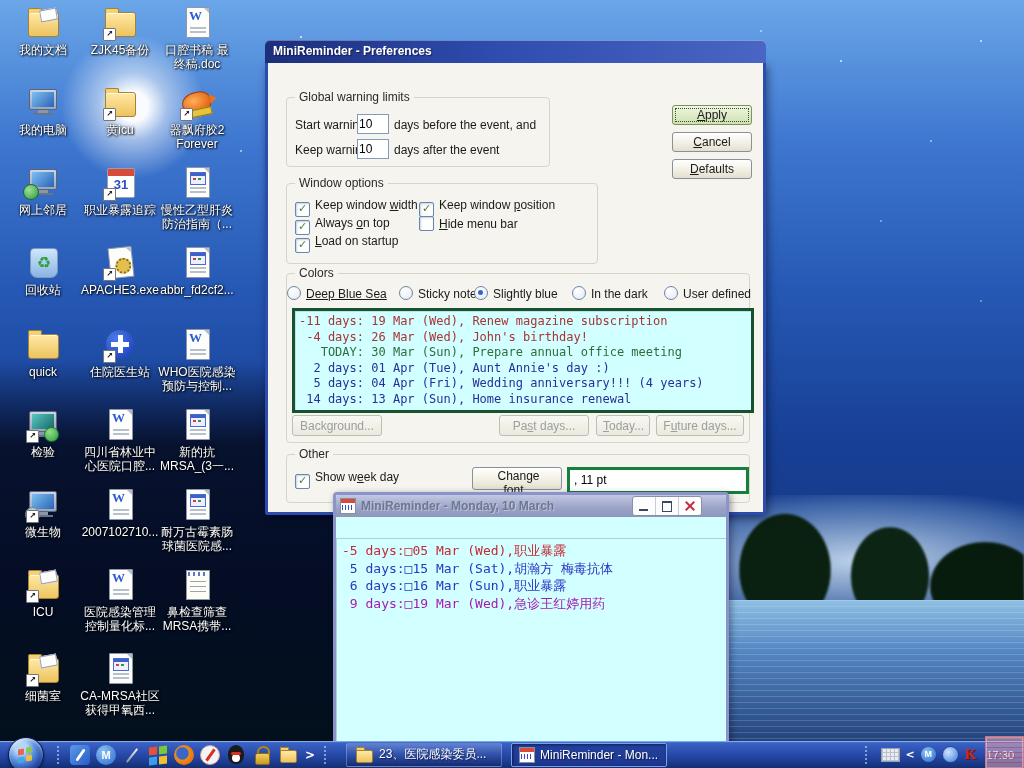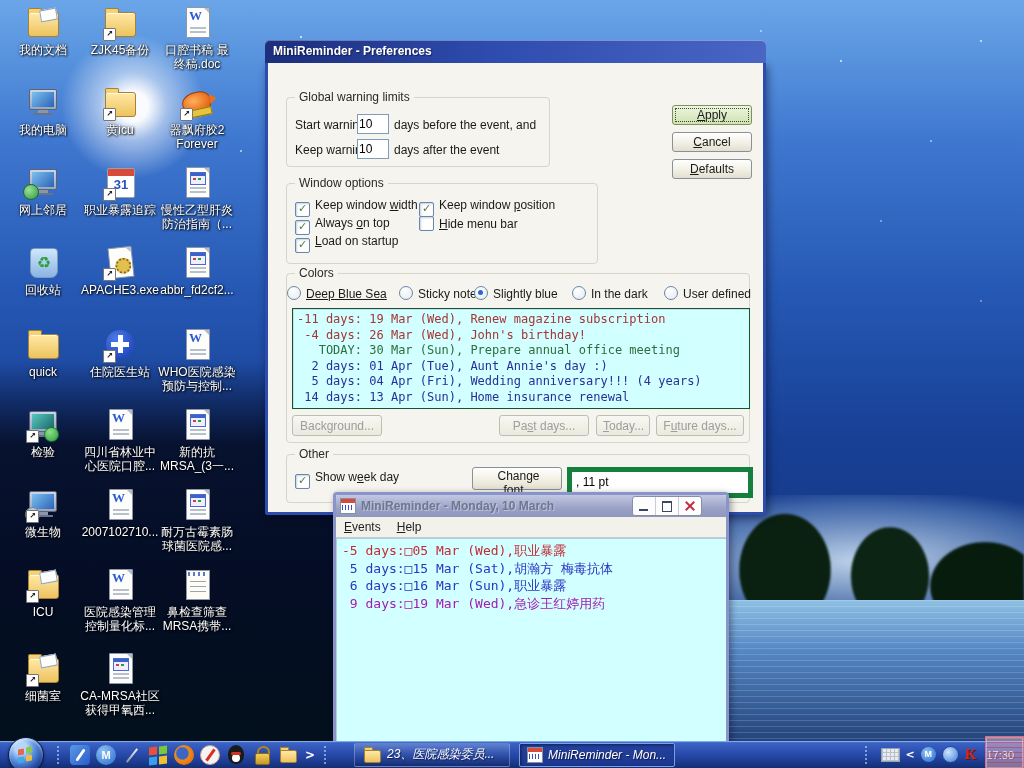--- a/index.html
+++ b/index.html
@@ -92,23 +92,23 @@
   .xpbtn u{text-decoration:underline;}
   .xpbtn.disabled{color:#9aa09c;border-color:#bcc0b4;background:linear-gradient(180deg,#f8f7f2,#eceade);}
   #btn-apply{background:linear-gradient(180deg,#eef6e0,#cfe2b0);border-color:#7a9456;}
   #btn-apply::after{content:"";position:absolute;left:2px;right:2px;top:2px;bottom:2px;border:1px dotted #444;}
   .check-row,.radio-row{position:absolute;font-size:12px;color:#1a1a1a;white-space:nowrap;}
   .cb{display:inline-block;width:13px;height:13px;background:#fff;border:1px solid #6a86a8;border-radius:2px;vertical-align:-3px;margin-right:5px;
     color:#4f7a3c;font:bold 11px/12px "DejaVu Sans",sans-serif;text-align:center;box-shadow:inset 1px 1px 2px rgba(120,150,190,.45);}
   .rb{display:inline-block;width:12px;height:12px;border:1px solid #6a86a8;border-radius:50%;vertical-align:-2px;margin-right:5px;position:relative;
     background:radial-gradient(circle at 35% 30%,#fff,#e4e9ef);}
   .rb.sel::after{content:"";position:absolute;left:3px;top:3px;width:5px;height:5px;border-radius:50%;background:#2a66d8;}
-  #preview-box{position:absolute;left:5px;top:34px;width:448px;height:93px;background:#d2ffff;border:1px solid #14532d;
+  #preview-box{position:absolute;left:5px;top:34px;width:448px;height:93px;background:#d2ffff;border:3px solid #14532d;
     box-shadow:inset 1px 1px 0 rgba(190,215,230,.8);font:12px/15.5px "DejaVu Sans Mono",monospace;white-space:pre;overflow:hidden;padding:3px 4px;}
-  .fontfld{position:absolute;border:5px solid #15803d;background:#fff;font:12px "Liberation Sans",sans-serif;padding:3px 4px;}
+  .fontfld{position:absolute;border:3px solid #15803d;background:#fff;font:12px "Liberation Sans",sans-serif;padding:3px 4px;}
   
   #mainwin{left:333px;top:492px;width:390px;height:248px;background:#d2ffff;border:3px solid #8a94c8;border-radius:4px 4px 0 0;box-shadow:2px 2px 7px rgba(0,0,20,.4);}
   #mainwin .titlebar{position:relative;height:22px;background:linear-gradient(180deg,#c2c8e2,#9aa2c6 60%,#8d96bc);border-radius:2px 2px 0 0;display:flex;align-items:center;}
   #mainwin .titletext{color:#6d7890;font:bold 12px "Liberation Sans",sans-serif;line-height:22px;padding-left:2px;text-shadow:1px 1px 0 rgba(255,255,255,.35);}
   .mini-cal{width:14px;height:14px;background:#fff;border:1px solid #8890a0;position:relative;margin:0 3px 0 4px;flex:none;}
   .mini-cal::before{content:"";position:absolute;left:0;right:0;top:0;height:4px;background:#d84a3a;}
   .mini-cal::after{content:"";position:absolute;left:1px;top:6px;width:10px;height:5px;
     background:repeating-linear-gradient(90deg,#3a50c0 0 1px,transparent 1px 3px);}
   .winctl{position:absolute;top:1px;right:24px;height:18px;background:#fdfdfd;border:1px solid #8890a8;border-radius:3px;display:flex;z-index:2;}
   .wbtn{width:22px;position:relative;border-right:1px solid #c8ccd8;}
@@ -144,21 +144,21 @@
   .q-redpen{border-radius:50%;background:#f4f4f4;border:1px solid #caa0a0;box-sizing:border-box;}
   .q-redpen::before{content:"";position:absolute;left:8px;top:2px;width:3px;height:14px;background:#d83020;transform:rotate(35deg);}
   .q-qq{width:16px;height:19px;margin:0 5px;background:#1a1a1a;border-radius:50% 50% 46% 46%;}
   .q-qq::before{content:"";position:absolute;left:4px;top:9px;width:8px;height:8px;background:#fff;border-radius:50%;}
   .q-qq::after{content:"";position:absolute;left:3px;top:7px;width:10px;height:3px;background:#d83020;border-radius:2px;}
   .q-lock::before{content:"";position:absolute;left:5px;top:1px;width:9px;height:10px;border:2px solid #b08818;border-radius:50% 50% 0 0;border-bottom:none;}
   .q-lock::after{content:"";position:absolute;left:3px;top:8px;width:13px;height:10px;background:linear-gradient(#f0d060,#c89820);border:1px solid #906810;border-radius:2px;}
   .q-folder-small::after{content:"";position:absolute;left:2px;top:5px;width:15px;height:11px;background:linear-gradient(180deg,#ffe9a6,#edc35e);border:1px solid #a8812e;border-radius:1px 2px 2px 2px;}
   .q-folder-small::before{content:"";position:absolute;left:2px;top:2px;width:7px;height:4px;background:#f3d275;border:1px solid #a8812e;border-bottom:none;}
   .chev{color:#fff;font:bold 12px "DejaVu Sans",sans-serif;margin:0 4px;flex:none;}
-  #task-buttons{display:flex;align-items:center;margin-left:20px;flex:none;font-style:italic;}
+  #task-buttons{display:flex;align-items:center;margin-left:12px;flex:none;}
   .tbtn{display:flex;align-items:center;gap:5px;height:22px;padding:0 7px;width:140px;margin-right:9px;color:#fff;font-size:12px;border-radius:2px;
     background:linear-gradient(180deg,rgba(255,255,255,.2),rgba(255,255,255,.05) 45%,rgba(0,0,30,.12));border:1px solid rgba(165,195,245,.4);
     white-space:nowrap;overflow:hidden;text-shadow:1px 1px 1px rgba(0,0,20,.6);}
   .tbtn.active{background:linear-gradient(180deg,#24419e,#1b3790);border-color:#7aa0e8;box-shadow:inset 1px 1px 3px rgba(0,0,25,.55);}
   .tbtn .q-folder-small{width:20px;height:20px;position:relative;flex:none;}
   .tbtn .mini-cal{margin:0;}
   #tray{margin-left:auto;display:flex;align-items:center;gap:6px;padding-right:6px;position:relative;height:27px;}
   .t-keyboard{width:17px;height:12px;background:#e8ecf2;border:1px solid #98a2b4;
     background-image:repeating-linear-gradient(90deg,#b8c0cc 0 1px,transparent 1px 4px),repeating-linear-gradient(0deg,#b8c0cc 0 1px,transparent 1px 4px);}
   .t-chev{color:#fff;font:bold 11px "DejaVu Sans",sans-serif;}
@@ -484,24 +484,20 @@
   <div class="window" id="mainwin">
     <div class="titlebar">
       <span class="mini-cal"></span>
       <span class="titletext">MiniReminder - Monday, 10 March</span>
     </div>
     <div class="winctl">
       <span class="wbtn wb-min"></span>
       <span class="wbtn wb-max"></span>
       <span class="wbtn wb-close"></span>
     </div>
-    <div id="main-menu">
-        <span class="menu-item"><u>E</u>vents</span>
-        <span class="menu-item"><u>H</u>elp</span>
-      </div>
     <div id="main-list"><div style="color: rgb(196, 42, 53);">-5 days:□05 Mar (Wed),职业暴露</div><div style="color: rgb(42, 53, 196);"> 5 days:□15 Mar (Sat),胡瀚方 梅毒抗体</div><div style="color: rgb(42, 53, 196);"> 6 days:□16 Mar (Sun),职业暴露</div><div style="color: #a21caf;"> 9 days:□19 Mar (Wed),急诊王红婷用药</div></div>
   </div>
 
   <div id="taskbar">
     <div class="orb">
         <i class="f1"></i>
         <i class="f2"></i>
         <i class="f3"></i>
         <i class="f4"></i>
       </div>

